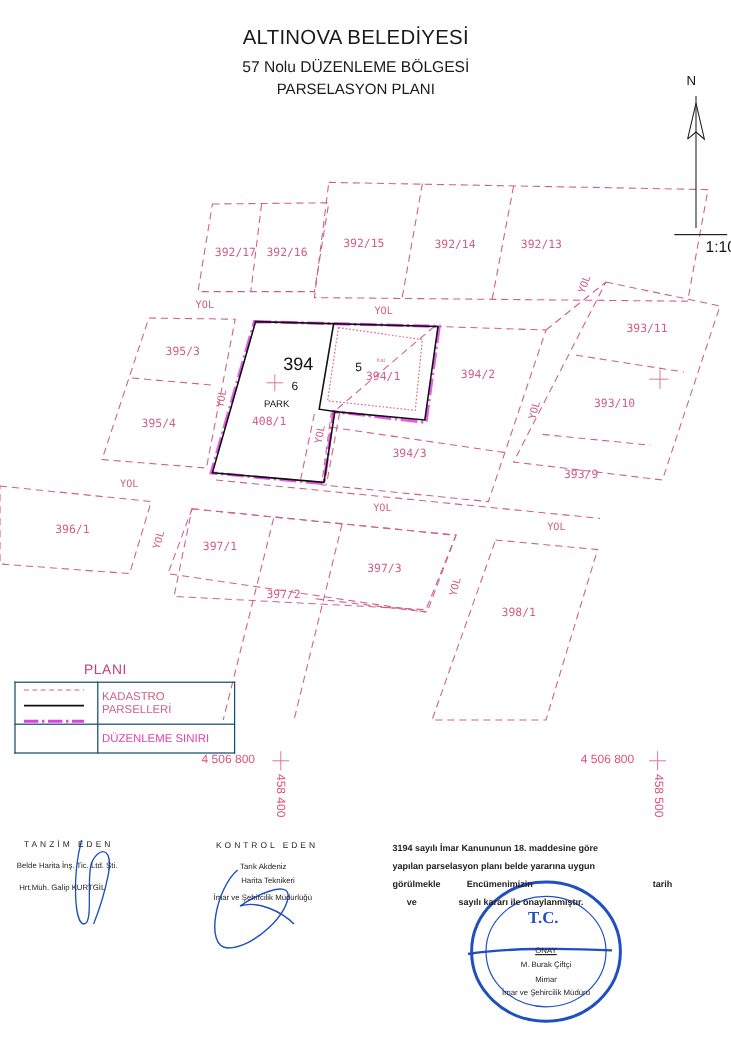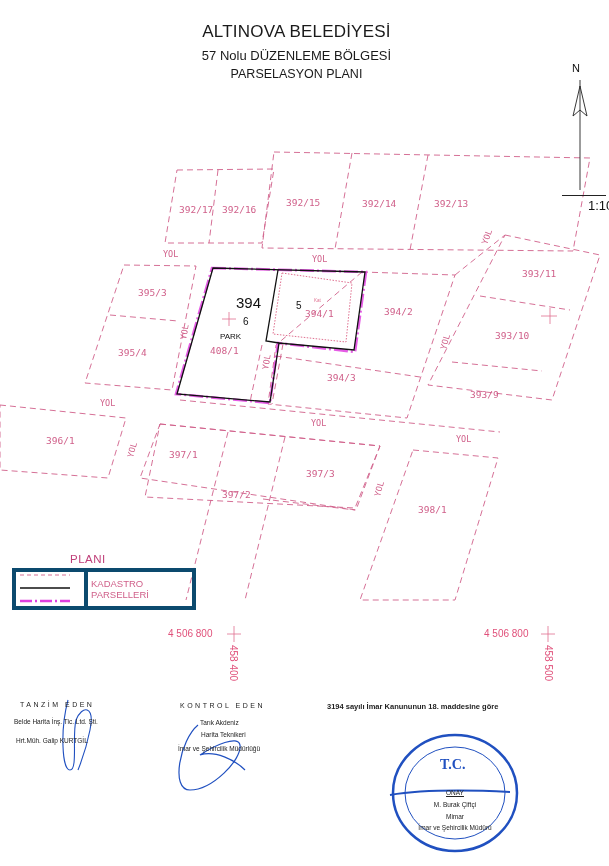--- a/index.html
+++ b/index.html
@@ -10,21 +10,21 @@
   .t3 { top:67px; font-size:12.5px; left:-8px; }
   svg.map { position:absolute; left:0; top:0; width:609px; height:866px; }
   .plab { font-family:"DejaVu Sans Mono", monospace; font-size:9.5px; fill:#d0608a; }
   .road { font-family:"DejaVu Sans Mono", monospace; font-size:8.5px; fill:#d0608a; }
   .blk { font-family:"Liberation Sans", sans-serif; fill:#111; }
   .north-n { position:absolute; left:572px; top:62px; font-size:11px; }
   .scale { position:absolute; left:556px; top:198px; font-size:13px;margin-left:32px; }
   .scale-line { position:absolute; left:562px; top:195px; width:44px; border-top:1px solid #222; }
   .lejant-title { position:absolute; left:70px; top:553px; font-size:11.5px; color:#c0407a; letter-spacing:0.5px; }
   .legend { position:absolute; left:12px; top:568px; width:184px; border-collapse:collapse; font-size:9.5px; }
-  .legend td { border:4px solid #0c4a6e; height:11px; padding:6px 3px; line-height:11px; }
+  .legend td { border:1px solid #0c4a6e; height:11px; padding:6px 3px; line-height:11px; }
   .legend td.sym { width:62px; }
   .coord { position:absolute; font-size:10px; color:#e0507a; }
   .coord-v { position:absolute; font-size:10px; color:#e0507a; writing-mode:vertical-rl; }
   .sig-h { position:absolute; font-size:7px; letter-spacing:2.5px; color:#222; }
   .sig-t { position:absolute; font-size:6.5px; color:#222; }
   .approval { position:absolute; left:327px; top:699px; width:240px; font-size:7.5px; line-height:15px; color:#222;font-weight:bold; }
   .stamp-t { position:absolute; font-size:6.5px; color:#222; text-align:center; }
 </style>
 </head>
 <body>
@@ -152,37 +152,51 @@
 <div class="scale-line"></div>
 <div class="scale">1:1000</div>
 
 <div class="lejant-title">PLANI</div>
 <table class="legend">
   <tbody>
       <tr>
         <td class="sym"></td>
         <td style="color:#d0608a">KADASTRO PARSELLERİ</td>
       </tr>
+  <tr>
+        <td class="sym"></td>
+        <td style="color:#e040b0">DÜZENLEME SINIRI</td>
+      </tr>
 </tbody>
   </table>
 
 <div class="coord" style="left:168px; top:628px;">4 506 800</div>
 <div class="coord-v" style="left:228px; top:645px;">458 400</div>
 <div class="coord" style="left:484px; top:628px;">4 506 800</div>
 <div class="coord-v" style="left:543px; top:645px;">458 500</div>
 
 <div class="sig-h" style="left:20px; top:701px;">TANZİM EDEN</div>
 <div class="sig-t" style="left:14px; top:718px;">Belde Harita İnş. Tic. Ltd. Şti.</div>
 <div class="sig-t" style="left:16px; top:737px;">Hrt.Müh. Galip KURTGİL</div>
 
 <div class="sig-h" style="left:180px; top:702px;">KONTROL EDEN</div>
 <div class="sig-t" style="left:200px; top:719px;">Tarık Akdeniz</div>
 <div class="sig-t" style="left:201px; top:731px;">Harita Teknikeri</div>
 <div class="sig-t" style="left:178px; top:745px;">İmar ve Şehircilik Müdürlüğü</div>
 
 <div class="approval">
   <div>3194 sayılı İmar Kanununun 18. maddesine göre</div>
+  <div>yapılan parselasyon planı belde yararına  uygun</div>
+  <div style="position:relative;height:15px;">
+    <span style="position:absolute;left:0">görülmekle</span>
+    <span style="position:absolute;left:62px">Encümenimizin</span>
+    <span style="position:absolute;left:217px">tarih</span>
+  </div>
+  <div style="position:relative;height:15px;">
+    <span style="position:absolute;left:12px">ve</span>
+    <span style="position:absolute;left:55px">sayılı  kararı ile onaylanmıştır.</span>
+  </div>
 </div>
 
 <div class="stamp-t" style="left:425px; top:789px; width:60px; text-decoration:underline;">ONAY</div>
 <div class="stamp-t" style="left:415px; top:801px; width:80px;">M. Burak Çiftçi</div>
 <div class="stamp-t" style="left:425px; top:813px; width:60px;">Mimar</div>
 <div class="stamp-t" style="left:405px; top:824px; width:100px;">İmar ve Şehircilik Müdürü</div>
 
 </body></html>

